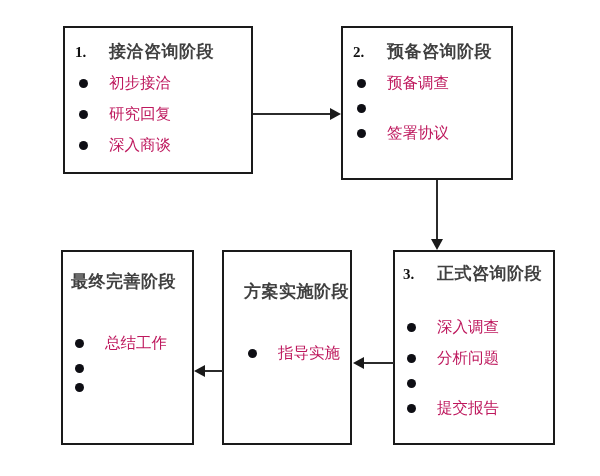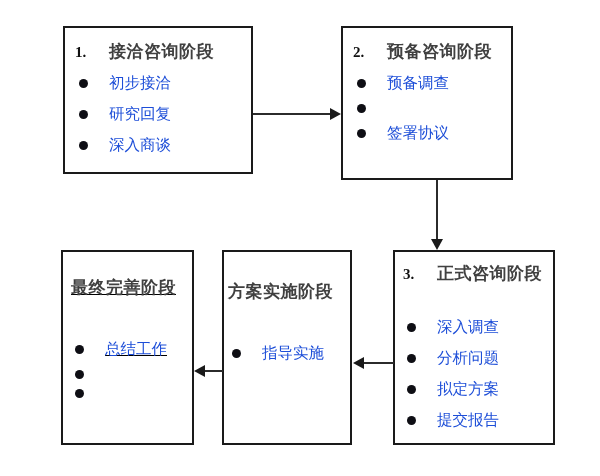--- a/index.html
+++ b/index.html
@@ -56,36 +56,36 @@
     display: block;
     width: 9px;
     height: 9px;
     border-radius: 50%;
     background: #0e0e14;
     margin-left: 4px;
   }
   .bullet-text {
     font-family: "DejaVu Sans", "Liberation Sans", sans-serif;
     font-size: 15.5px;
-    color: #1d4ed8;
+    color: #be185d;
     white-space: nowrap;
   }
 
   
   #box-1 { left: 63px;  top: 26px;  width: 190px; height: 148px; }
   #box-2 { left: 341px; top: 26px;  width: 172px; height: 154px; }
   #box-3 { left: 393px; top: 250px; width: 162px; height: 195px; }
   #box-4 { left: 222px; top: 250px; width: 130px; height: 195px; }
   #box-5 { left: 61px;  top: 250px; width: 133px; height: 195px; }
 
   .pad-1 { padding: 12px 0 0 10px; }
   .pad-2 { padding: 12px 0 0 10px; }
   .pad-3 { padding: 10px 0 0 8px; }
-  .pad-4 { padding: 28px 0 0 4px; text-align: center; }
-  .pad-5 { padding: 24px 0 0 8px; text-decoration: underline; }
+  .pad-4 { padding: 28px 0 0 20px; text-align: center; }
+  .pad-5 { padding: 18px 0 0 8px; }
 
   .row-gap { height: 10px; }
   .row-gap-lg { height: 32px; }
   .row-gap-xl { height: 40px; }
 
   
   .conn-line {
     position: absolute;
     background: #2b2b2b;
   }
@@ -184,21 +184,20 @@
       <span class="bullet-text">深入调查</span>
     </div>
     <div class="row-gap"></div>
     <div class="bullet-row">
       <span class="bullet-dot"></span>
       <span class="bullet-text">分析问题</span>
     </div>
     <div class="row-gap"></div>
     <div class="bullet-row">
       <span class="bullet-dot"></span>
-      <span class="bullet-text">拟定方案</span>
     </div>
     <div class="row-gap"></div>
     <div class="bullet-row">
       <span class="bullet-dot"></span>
       <span class="bullet-text">提交报告</span>
     </div>
   </div>
 
   <div class="box pad-4" id="box-4">
     <div class="title-row">

